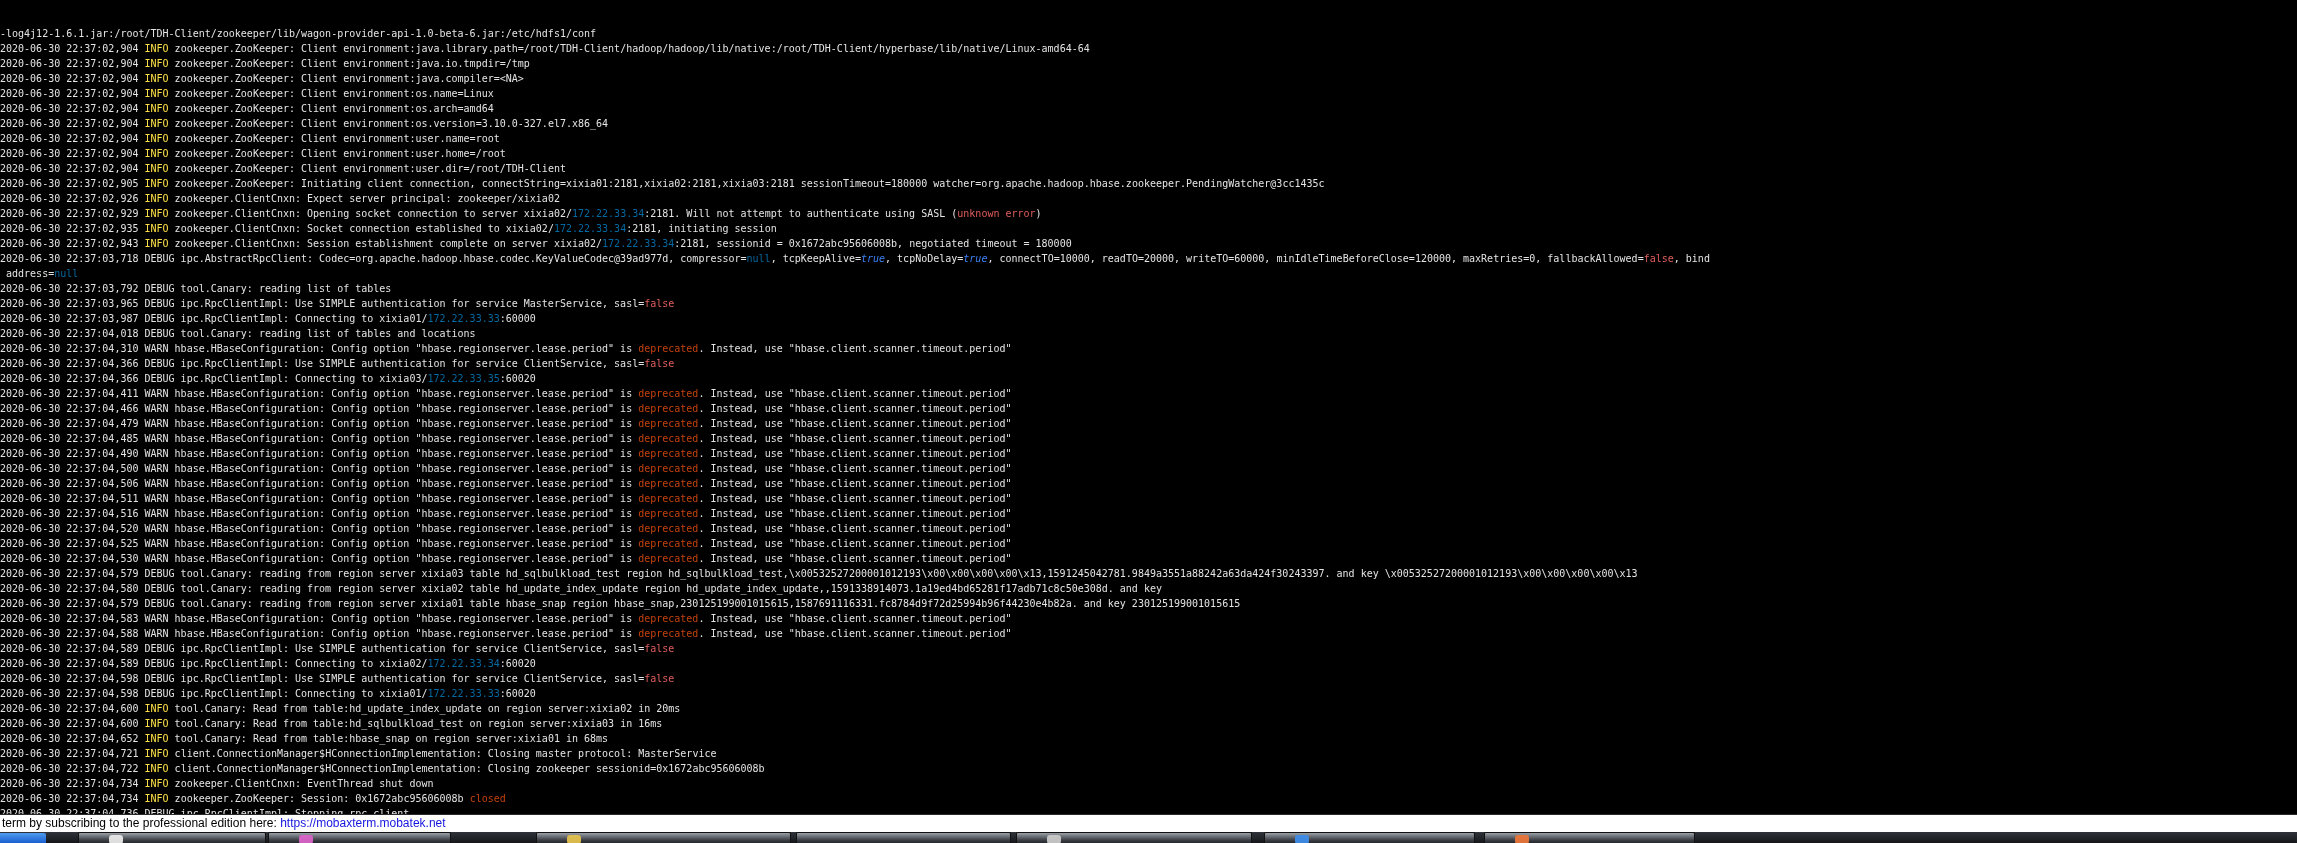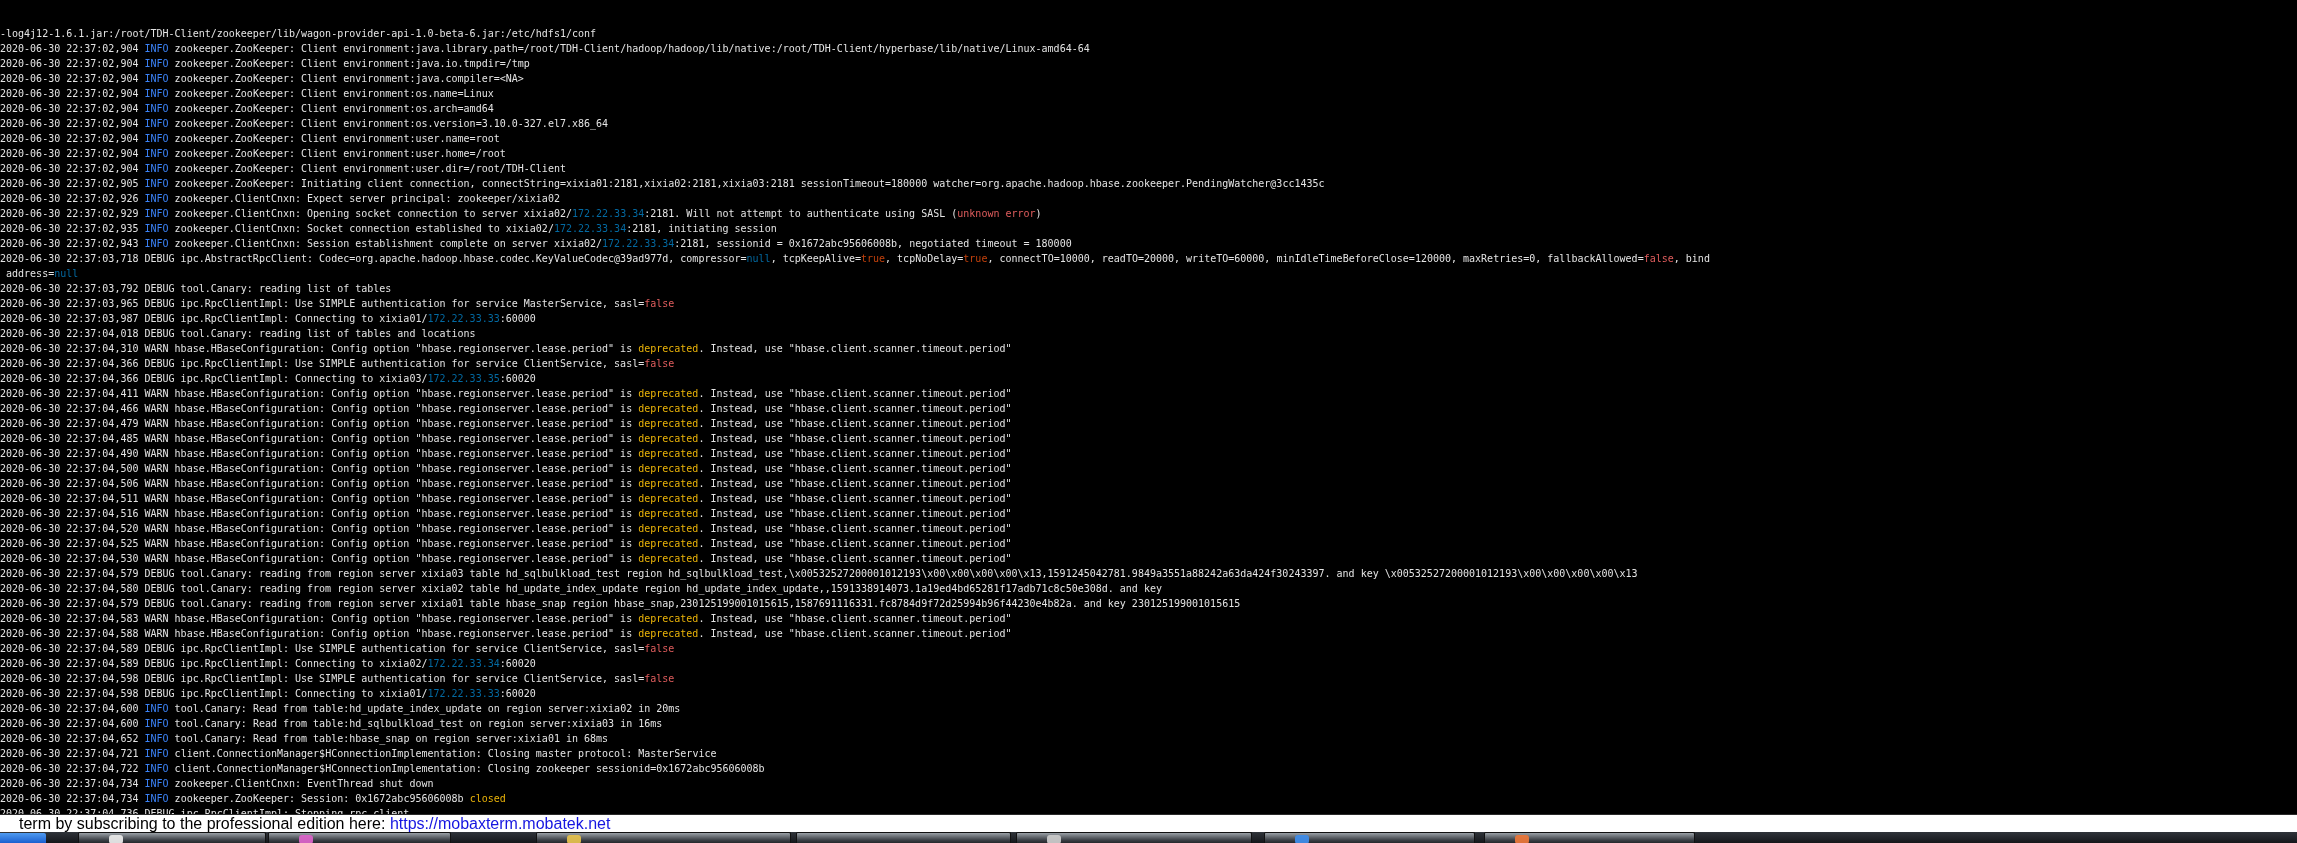--- a/index.html
+++ b/index.html
@@ -7,30 +7,30 @@
   .terminal {
     position:absolute; top:0; left:0; width:2297px; height:814px;
     background:#000; overflow:hidden;
     font-family:"DejaVu Sans Mono", monospace;
     font-size:10px; line-height:15px; white-space:pre;
     padding-left:0;
   }
   .log { margin-top:-4px; }
   .line { height:15px; }
   .c-w { color:#e4e4e4; }
-  .c-c { color:#3b82f6; }
+  .c-c { color:#fde047; }
   .c-m { color:#0369a1; }
-  .c-g { color:#c2410c; }
+  .c-g { color:#3b82f6;font-style:italic; }
   .c-r { color:#e05d5d;margin-top:45px; }
-  .c-y { color:#eab308; }
+  .c-y { color:#c2410c; }
   .footer {
     position:absolute; top:814px; left:0; width:2297px; height:18px;
     background:#ffffff; border-top:1px solid #2a2a2a;
-    font-family:"Liberation Sans", sans-serif; font-size:16px; color:#000;
-    line-height:17px; padding-left:19px;
+    font-family:"Liberation Sans", sans-serif; font-size:12px; color:#000;
+    line-height:17px; padding-left:2px;
   }
   .footer .link { color:#1515e0; text-decoration:none; cursor:pointer; }
   .taskbar {
     position:absolute; top:832px; left:0; width:2297px; height:11px;
     background:linear-gradient(#30343a,#14161a);
   }
   .startbtn {
     position:absolute; top:1px; left:0; width:46px; height:10px;
     background:linear-gradient(#4f9bf0,#1a5fd0); border-radius:0 2px 0 0;
   }

